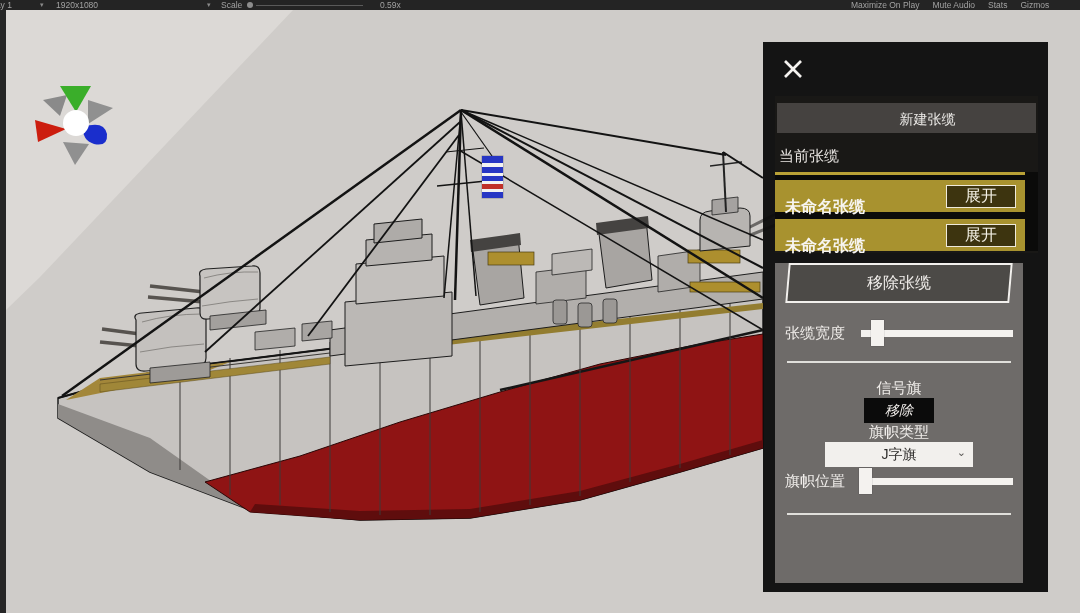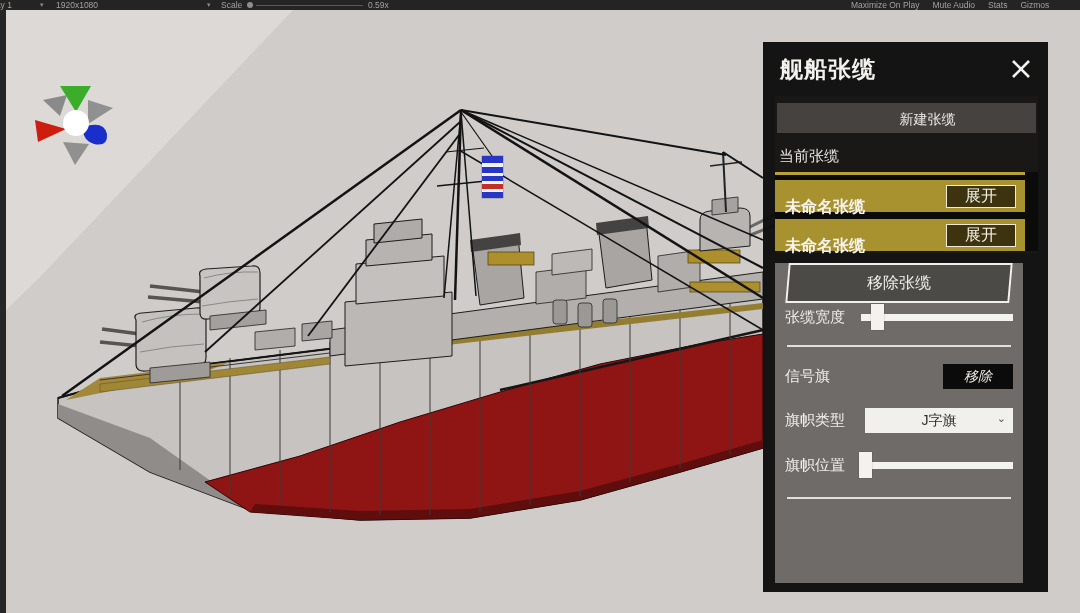--- a/index.html
+++ b/index.html
@@ -45,29 +45,29 @@
   .cable-name{font-size:16px;color:#f7f5f1;font-weight:700;margin-top:23px;}
   .btn-expand{width:70px;height:23px;background:#3d340f;border:1.5px solid #efeadb;color:#f5f2e6;
               font-size:16px;line-height:20px;text-align:center;cursor:pointer;font-family:inherit;padding:0;}
 
   .sectionB{margin:0 25px 0 12px;width:248px;height:320px;background:rgba(124,121,118,0.87);
             padding:0 10px 0 10px;}
   .btn-remove-cable{position:relative;margin:10px 2px 0 2px;height:40px;background:rgba(66,63,60,0.75);
             border:2px solid #f2f0ed;transform:skewX(-5deg);cursor:pointer;}
   .btn-remove-cable span{display:block;transform:skewX(5deg);color:#f2efec;font-size:16px;
             line-height:36px;text-align:center;}
-  .ctl-row{display:flex;align-items:center;height:28px;margin-top:0;}
+  .ctl-row{display:flex;align-items:center;height:28px;margin-top:16px;}
   .ctl-row.first{margin-top:18px;}
   .ctl-label{width:76px;font-size:15px;color:#efecE9;color:#efece9;flex:none;}
   .slider{position:relative;flex:1;height:28px;}
   .slider .track{position:absolute;left:0;right:0;top:10.5px;height:7px;background:#f4f2ef;}
   .slider .handle{position:absolute;top:1px;width:13px;height:26px;background:#f4f2ef;
                   box-shadow:0 0 1px rgba(0,0,0,.4);cursor:pointer;}
   .divider{height:2px;background:rgba(245,243,240,0.85);margin:14px 2px 0 2px;}
-  .row-between{display:flex;align-items:center;justify-content:space-between;margin-top:16px;height:26px;}
+  .row-between{display:flex;align-items:center;justify-content:space-between;margin-top:16px;height:26px;flex-direction:column;}
   .row-between.mt18{margin-top:18px;}
   .btn-black{width:70px;height:25px;background:#0b0b0b;color:#f2efec;font-size:14px;line-height:25px;
              text-align:center;cursor:pointer;font-style:italic;}
   .lbl{font-size:15px;color:#efece9;}
   .dropdown{position:relative;width:148px;height:25px;background:#f2f0ed;color:#2e2c2a;font-size:14px;
             line-height:25px;text-align:center;cursor:pointer;}
   .dropdown .chev{position:absolute;right:7px;top:-2px;color:#5a5855;font-size:11px;}
 </style>
 </head>
 <body>
@@ -75,21 +75,21 @@
 <div id="app">
 
   <div class="toolbar">
     <span class="tb" style="left:-23px">Display 1</span>
     <span class="tb tb-caret" style="left:40px">▾</span>
     <span class="tb" style="left:56px">1920x1080</span>
     <span class="tb tb-caret" style="left:207px">▾</span>
     <span class="tb" style="left:221px">Scale</span>
     <span class="tb-handle" style="left:247px"></span>
     <span class="tb-track" style="left:256px;width:107px"></span>
-    <span class="tb" style="left:368px">0.59x</span>
+    <span class="tb" style="left:380px">0.59x</span>
     <span class="tb-right">
       <span>Maximize On Play</span>
       <span>Mute Audio</span>
       <span>Stats</span>
       <span>Gizmos</span>
     </span>
   </div>
 
   <div class="scene">
     <svg width="1080" height="613" viewBox="0 0 1080 613">
@@ -211,21 +211,20 @@
         <div style="height: 5px; background: rgb(39, 54, 196);"></div>
         <div style="height: 3px; background: rgb(242, 242, 242);"></div>
         <div style="height: 5px; background: rgb(192, 48, 40);"></div>
         <div style="height: 3px; background: rgb(242, 242, 242);"></div>
         <div style="height: 6px; background: rgb(39, 54, 196);"></div>
       </div>
   </div>
 
   <div class="panel">
     <div class="p-title">
-      <h1>舰船张缆</h1>
       <div class="p-close">
         <svg width="22" height="22" viewBox="0 0 22 22">
           <line x1="3" y1="3" x2="19" y2="19" stroke="#f4f2ef" stroke-width="2.6"></line>
           <line x1="19" y1="3" x2="3" y2="19" stroke="#f4f2ef" stroke-width="2.6"></line>
         </svg>
       </div>
     </div>
 
     <div class="sectionA">
       <button class="btn-new">新建张缆</button>

